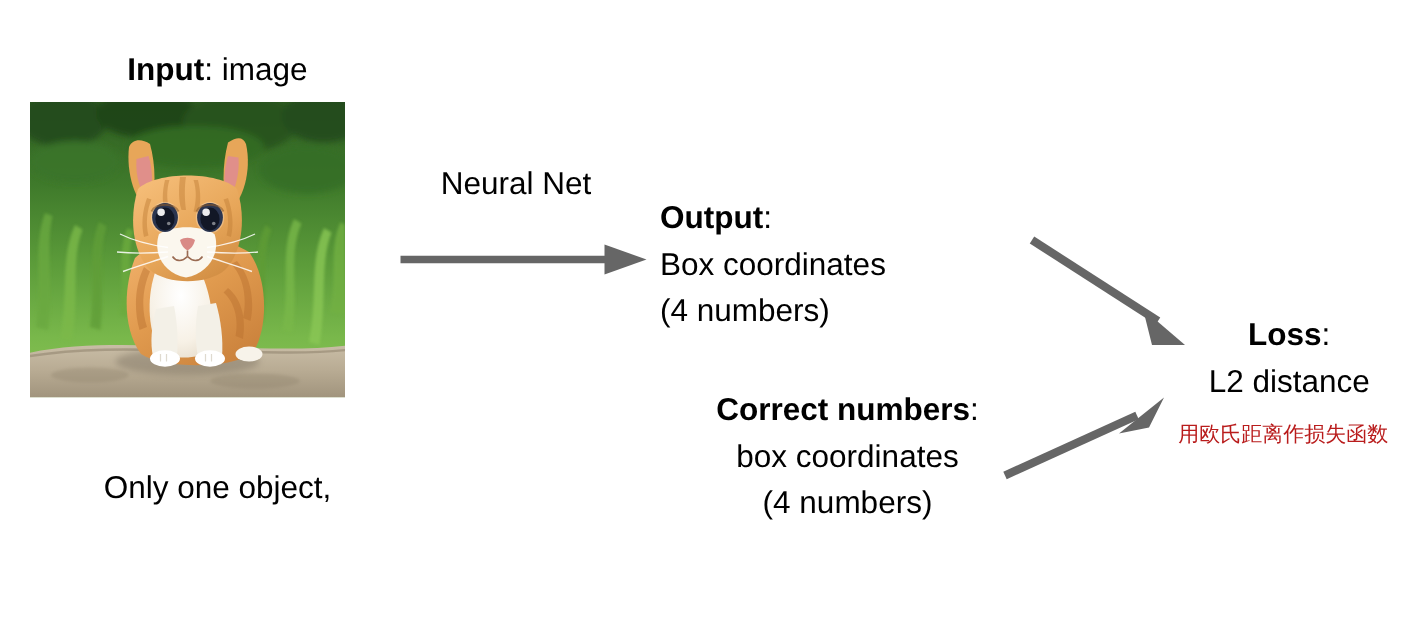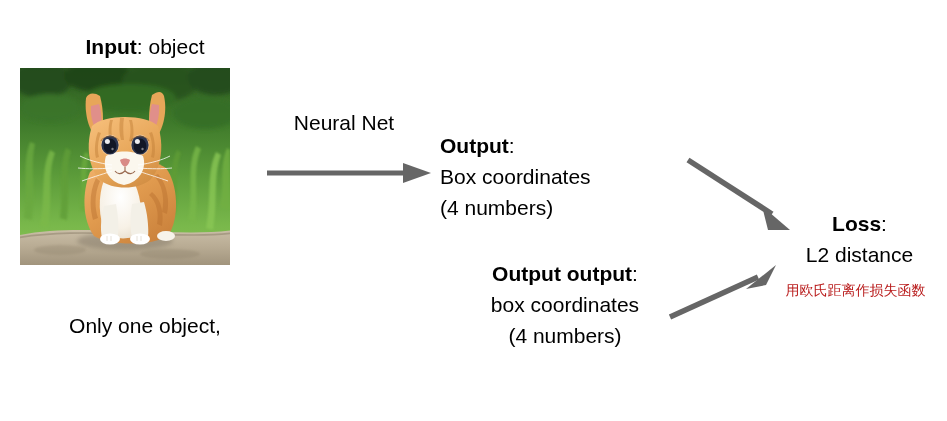--- a/index.html
+++ b/index.html
@@ -95,21 +95,21 @@
   }
   #kitten-photo svg { display: block; }
 
   
   .arrow-svg { display: block; overflow: visible; }
 </style>
 </head>
 <body>
 
 <div class="abs label" id="input-title">
-  <span class="b">Input</span><span>: object</span>
+  <span class="b">Input</span><span>: image</span>
 </div>
 
 <div class="abs" id="kitten-photo">
   <svg width="210" height="197" viewBox="0 0 210 197" xmlns="http://www.w3.org/2000/svg">
     <defs>
       <linearGradient id="bgGrass" x1="0" y1="0" x2="0" y2="1">
         <stop offset="0%" stop-color="#2f5d22"></stop>
         <stop offset="28%" stop-color="#3f7a2b"></stop>
         <stop offset="55%" stop-color="#5c9c3a"></stop>
         <stop offset="80%" stop-color="#79b84b"></stop>
@@ -262,21 +262,21 @@
 <div class="abs label" id="output-block">
   <div>
     <span class="b">Output</span><span>:</span>
   </div>
   <div>Box coordinates</div>
   <div>(4 numbers)</div>
 </div>
 
 <div class="abs label" id="correct-output-block">
   <div>
-    <span class="b">Output output</span><span>:</span>
+    <span class="b">Correct numbers</span><span>:</span>
   </div>
   <div>box coordinates</div>
   <div>(4 numbers)</div>
 </div>
 
 <div class="abs" style="left:686px; top:158px;">
   <svg class="arrow-svg" width="120" height="80" viewBox="0 0 120 80" xmlns="http://www.w3.org/2000/svg">
     <line x1="2" y1="2" x2="86" y2="56" stroke="#666666" stroke-width="5.5"></line>
     <path d="M76 48 L 104 72 L 82 72 Z" fill="#666666"></path>
   </svg>

